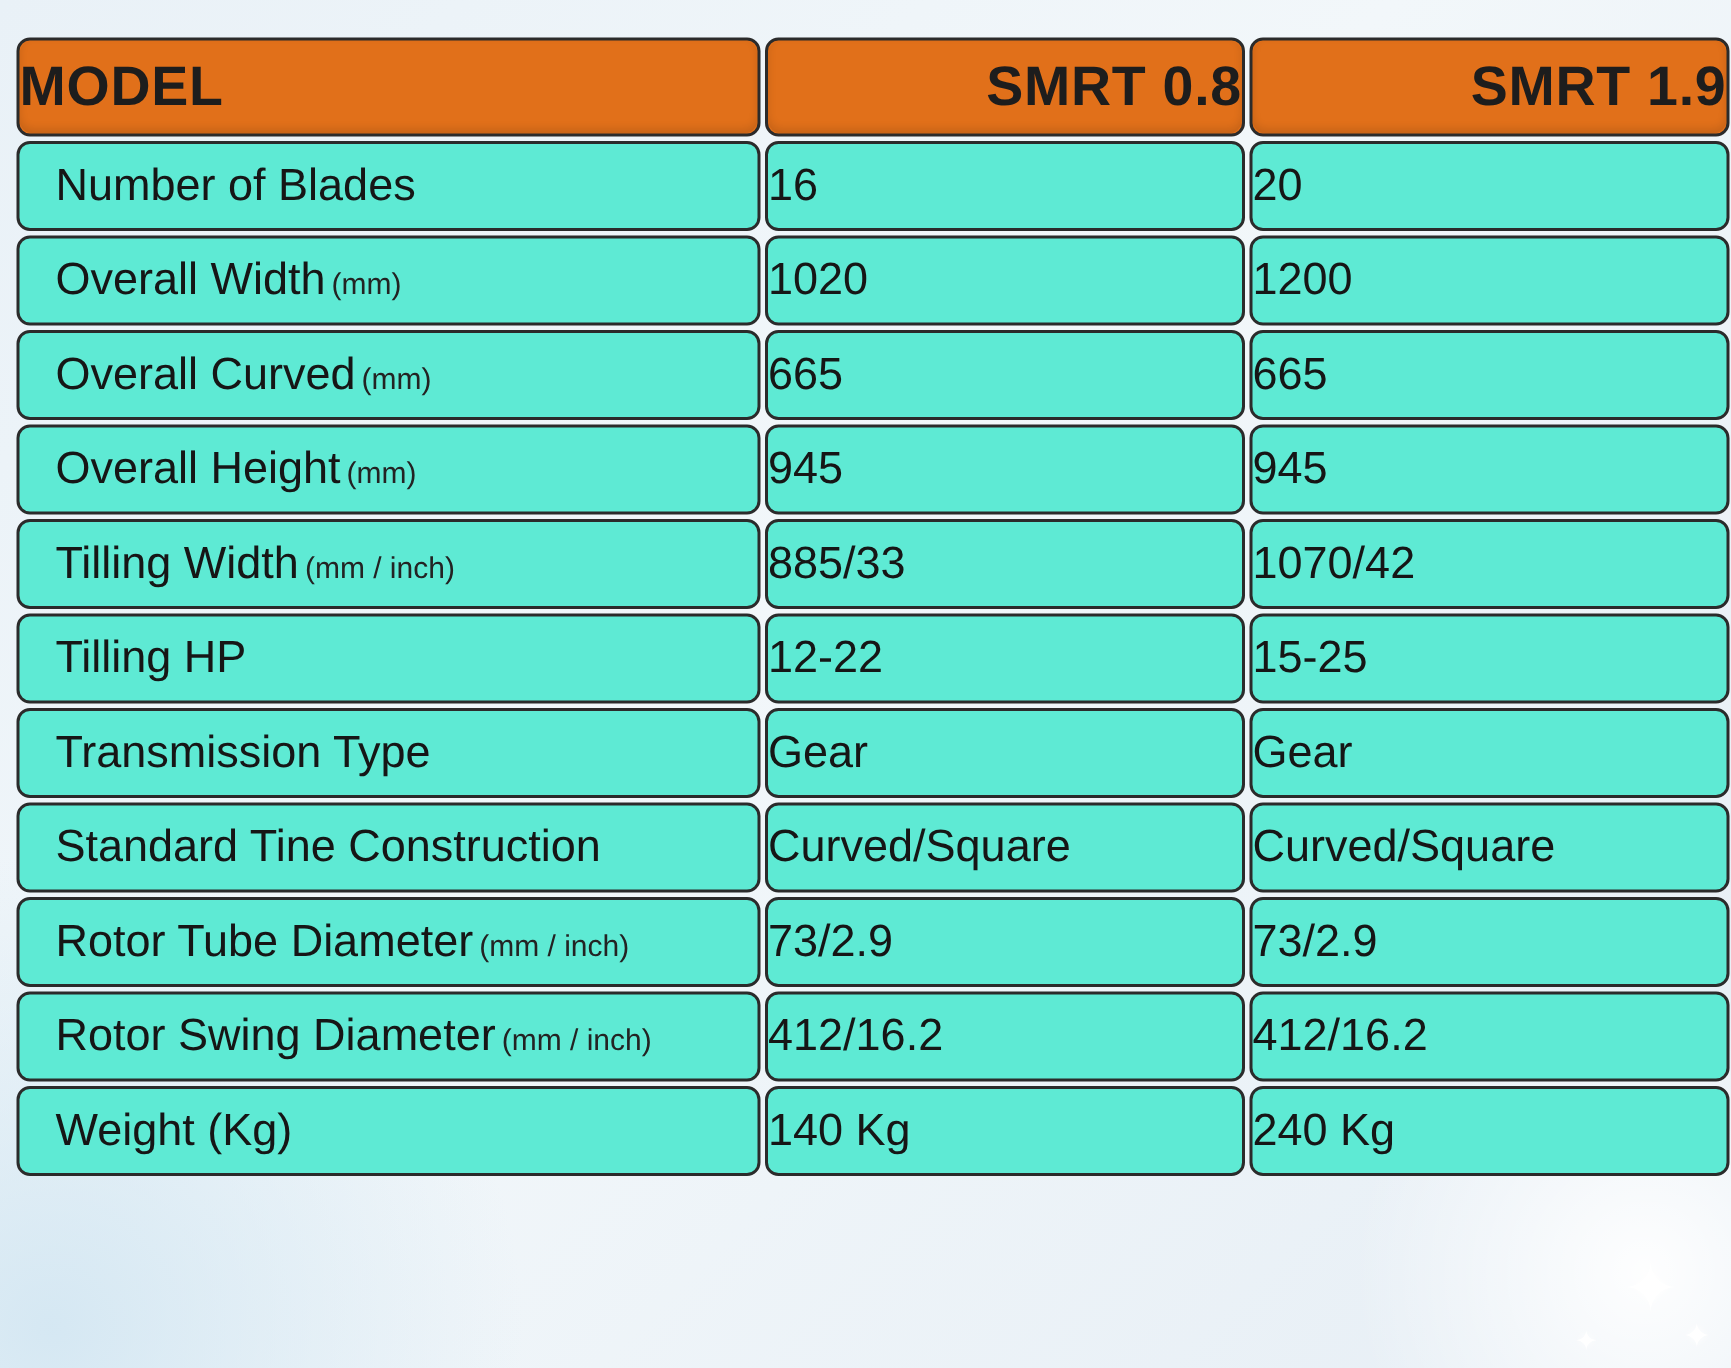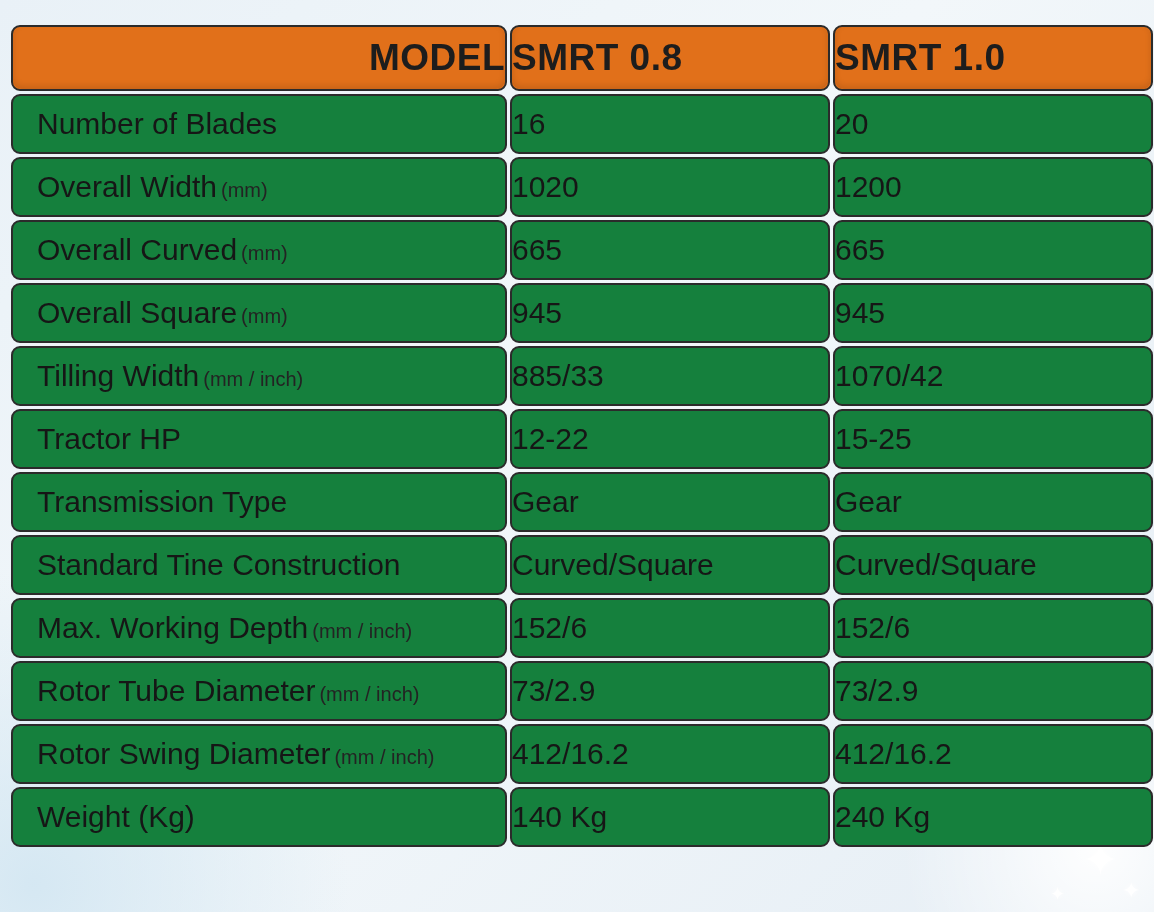--- a/index.html
+++ b/index.html
@@ -56,26 +56,26 @@
     height: 56px;
     vertical-align: middle;
   }
   thead th {
     background: #e1701a;
     color: #1d1d1d;
     height: 62px;
     font-size: 37px;
     font-weight: bold;
     letter-spacing: 0.5px;
-    text-align: left;
+    text-align: right;
     box-shadow: inset 0 -3px 6px rgba(0,0,0,0.12);
   }
-  thead th.head-model { text-align: right; }
+  thead th.head-model { text-align: left; }
   tbody td {
-    background: #15803d;
+    background: #5eead4;
     font-size: 29px;
     color: #161616;
   }
   tbody td.label-cell {
     text-align: left;
     padding-left: 24px;
     font-size: 30px;
     white-space: nowrap;
   }
   tbody td.label-cell .unit {
@@ -100,68 +100,63 @@
   <table class="spec-table">
     <colgroup>
       <col class="c-label">
       <col class="c-v1">
       <col class="c-v2">
     </colgroup>
     <thead>
       <tr>
         <th class="head-model">MODEL</th>
         <th>SMRT 0.8</th>
-        <th>SMRT 1.0</th>
+        <th>SMRT 1.9</th>
       </tr>
     </thead>
     <tbody>
       <tr>
         <td class="label-cell"><span>Number of Blades</span><span class="unit"></span></td>
         <td class="val-cell">16</td>
         <td class="val-cell">20</td>
       </tr>
       <tr>
         <td class="label-cell"><span>Overall Width</span><span class="unit">(mm)</span></td>
         <td class="val-cell">1020</td>
         <td class="val-cell">1200</td>
       </tr>
       <tr>
         <td class="label-cell"><span>Overall Curved</span><span class="unit">(mm)</span></td>
         <td class="val-cell">665</td>
         <td class="val-cell">665</td>
       </tr>
       <tr>
-        <td class="label-cell"><span>Overall Square</span><span class="unit">(mm)</span></td>
+        <td class="label-cell"><span>Overall Height</span><span class="unit">(mm)</span></td>
         <td class="val-cell">945</td>
         <td class="val-cell">945</td>
       </tr>
       <tr>
         <td class="label-cell"><span>Tilling Width</span><span class="unit">(mm / inch)</span></td>
         <td class="val-cell">885/33</td>
         <td class="val-cell">1070/42</td>
       </tr>
       <tr>
-        <td class="label-cell"><span>Tractor HP</span><span class="unit"></span></td>
+        <td class="label-cell"><span>Tilling HP</span><span class="unit"></span></td>
         <td class="val-cell">12-22</td>
         <td class="val-cell">15-25</td>
       </tr>
       <tr>
         <td class="label-cell"><span>Transmission Type</span><span class="unit"></span></td>
         <td class="val-cell">Gear</td>
         <td class="val-cell">Gear</td>
       </tr>
       <tr>
         <td class="label-cell"><span>Standard Tine Construction</span><span class="unit"></span></td>
         <td class="val-cell">Curved/Square</td>
         <td class="val-cell">Curved/Square</td>
-      </tr>
-      <tr>
-        <td class="label-cell"><span>Max. Working Depth</span><span class="unit">(mm / inch)</span></td>
-        <td class="val-cell">152/6</td>
-        <td class="val-cell">152/6</td>
       </tr>
       <tr>
         <td class="label-cell"><span>Rotor Tube Diameter</span><span class="unit">(mm / inch)</span></td>
         <td class="val-cell">73/2.9</td>
         <td class="val-cell">73/2.9</td>
       </tr>
       <tr>
         <td class="label-cell"><span>Rotor Swing Diameter</span><span class="unit">(mm / inch)</span></td>
         <td class="val-cell">412/16.2</td>
         <td class="val-cell">412/16.2</td>

